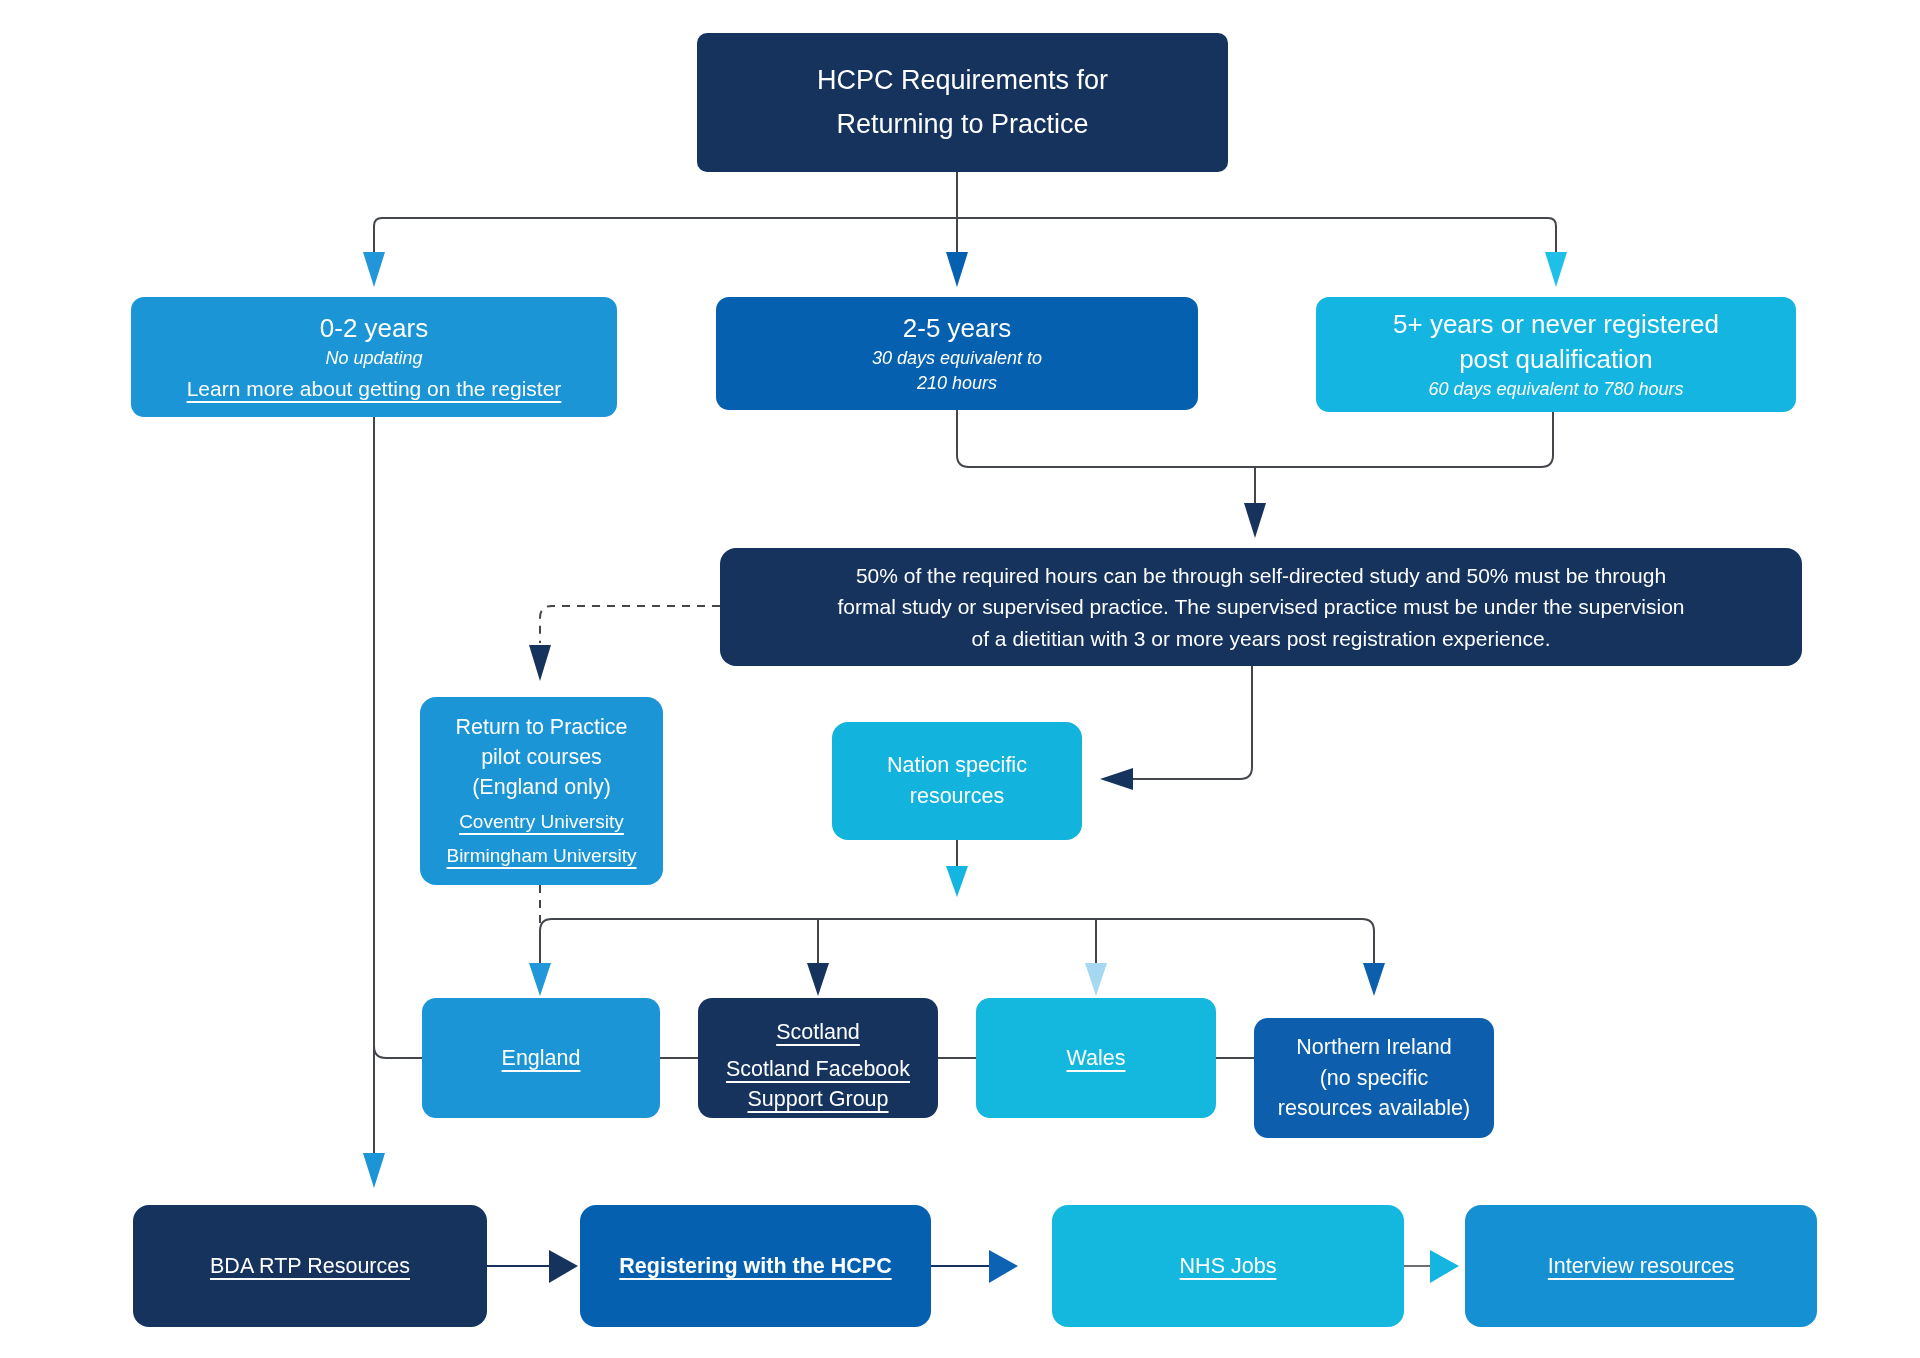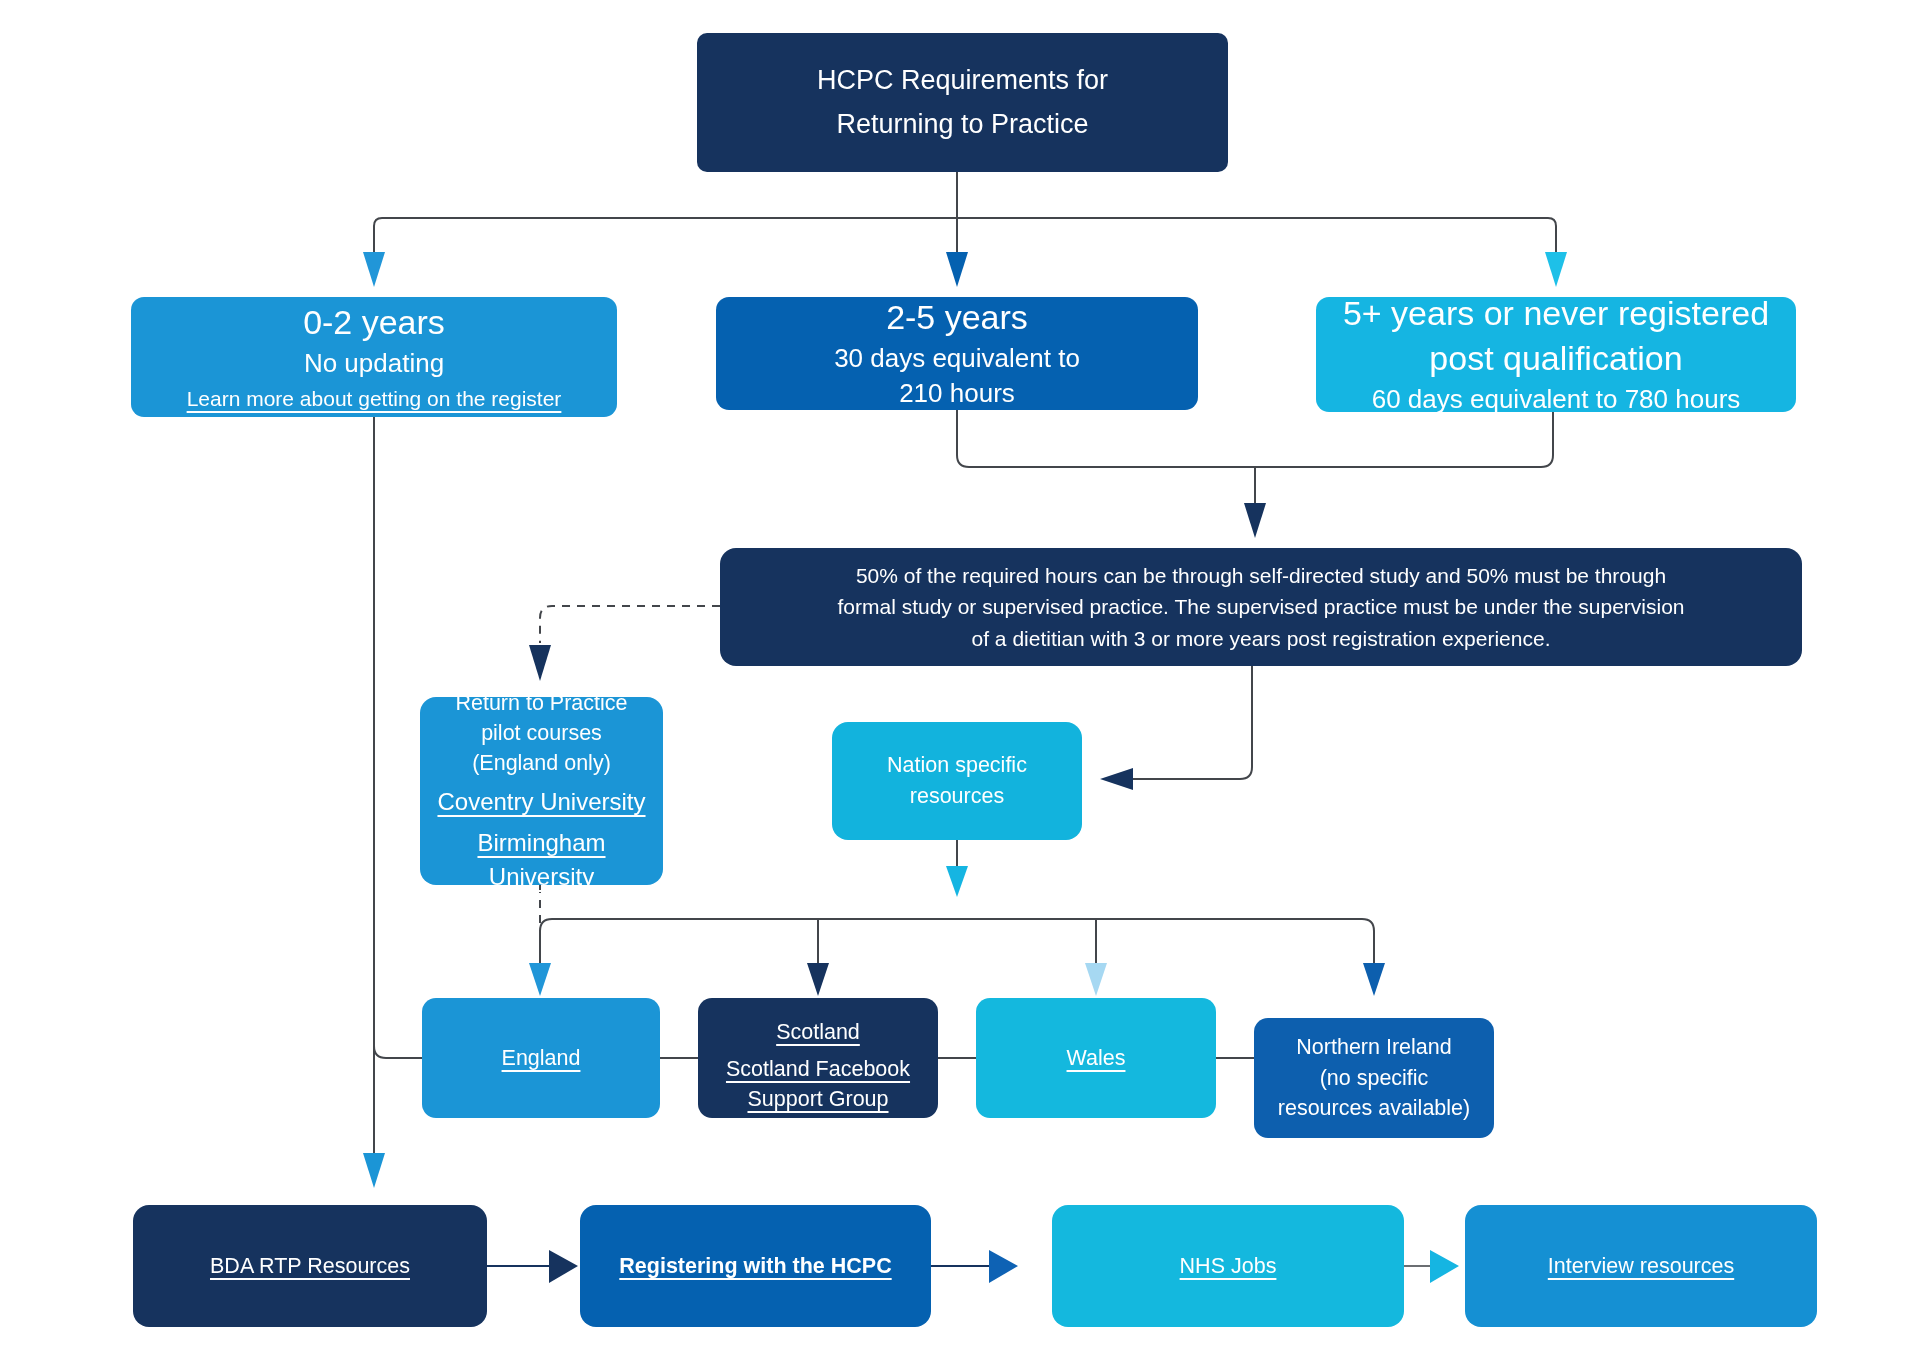--- a/index.html
+++ b/index.html
@@ -7,38 +7,38 @@
     position:relative;width:1863px;height:1358px;background:#ffffff;overflow:hidden;
     font-family:"Liberation Sans","DejaVu Sans",sans-serif;
   }
   .wires{position:absolute;left:0;top:0;width:1920px;height:1358px;z-index:1;}
   .box{
     position:absolute;z-index:2;display:flex;flex-direction:column;
     align-items:center;justify-content:center;text-align:center;
     color:#ffffff;box-sizing:border-box;padding:8px 16px;
   }
   .pre{white-space:pre-line;}
-  .h1{font-size:34px;line-height:1.32;}
-  .note{font-size:26px;line-height:1.38;margin-top:1px;}
+  .h1{font-size:26px;line-height:1.32;}
+  .note{font-size:18px;line-height:1.38;margin-top:1px;font-style:italic;}
   .lbl{font-size:21.5px;line-height:1.42;}
   .link{
     font-size:21px;line-height:1.42;color:#ffffff;cursor:pointer;
     text-decoration:underline;text-underline-offset:5px;text-decoration-thickness:1.5px;
     margin-top:3px;
   }
   .link.lg{font-size:21.5px;margin-top:0;}
   
   .b-title{left:697px;top:33px;width:531px;height:139px;background:#16335E;border-radius:10px;font-size:27px;line-height:1.6;}
   .b02   {left:131px;top:297px;width:486px;height:120px;background:#1B95D6;border-radius:13px;}
   .b25   {left:716px;top:297px;width:482px;height:113px;background:#0561B0;border-radius:13px;}
   .b5p   {left:1316px;top:297px;width:480px;height:115px;background:#15B5E2;border-radius:13px;}
   .b50   {left:720px;top:548px;width:1082px;height:118px;background:#16335E;border-radius:16px;font-size:21px;line-height:1.5;}
   .bpilot{left:420px;top:697px;width:243px;height:188px;background:#1B95D6;border-radius:16px;}
   .bpilot .lbl{font-size:21.5px;line-height:1.4;}
-  .bpilot .link{font-size:24px;margin-top:7px;}
+  .bpilot .link{font-size:19px;margin-top:7px;}
   .bnation{left:832px;top:722px;width:250px;height:118px;background:#12B3DD;border-radius:16px;}
   .beng  {left:422px;top:998px;width:238px;height:120px;background:#1B95D6;border-radius:14px;}
   .bsco  {left:698px;top:998px;width:240px;height:120px;background:#16335E;border-radius:14px;}
   .bsco .link{margin-top:16px;}
   .bsco .link + .link{margin-top:6px;}
   .bwal  {left:976px;top:998px;width:240px;height:120px;background:#14B8DE;border-radius:14px;}
   .bni   {left:1254px;top:1018px;width:240px;height:120px;background:#0D5FAE;border-radius:14px;}
   .bbda  {left:133px;top:1205px;width:354px;height:122px;background:#16335E;border-radius:16px;}
   .breg  {left:580px;top:1205px;width:351px;height:122px;background:#0561B0;border-radius:16px;font-weight:bold;}
   .bnhs  {left:1052px;top:1205px;width:352px;height:122px;background:#14B8DE;border-radius:16px;}

